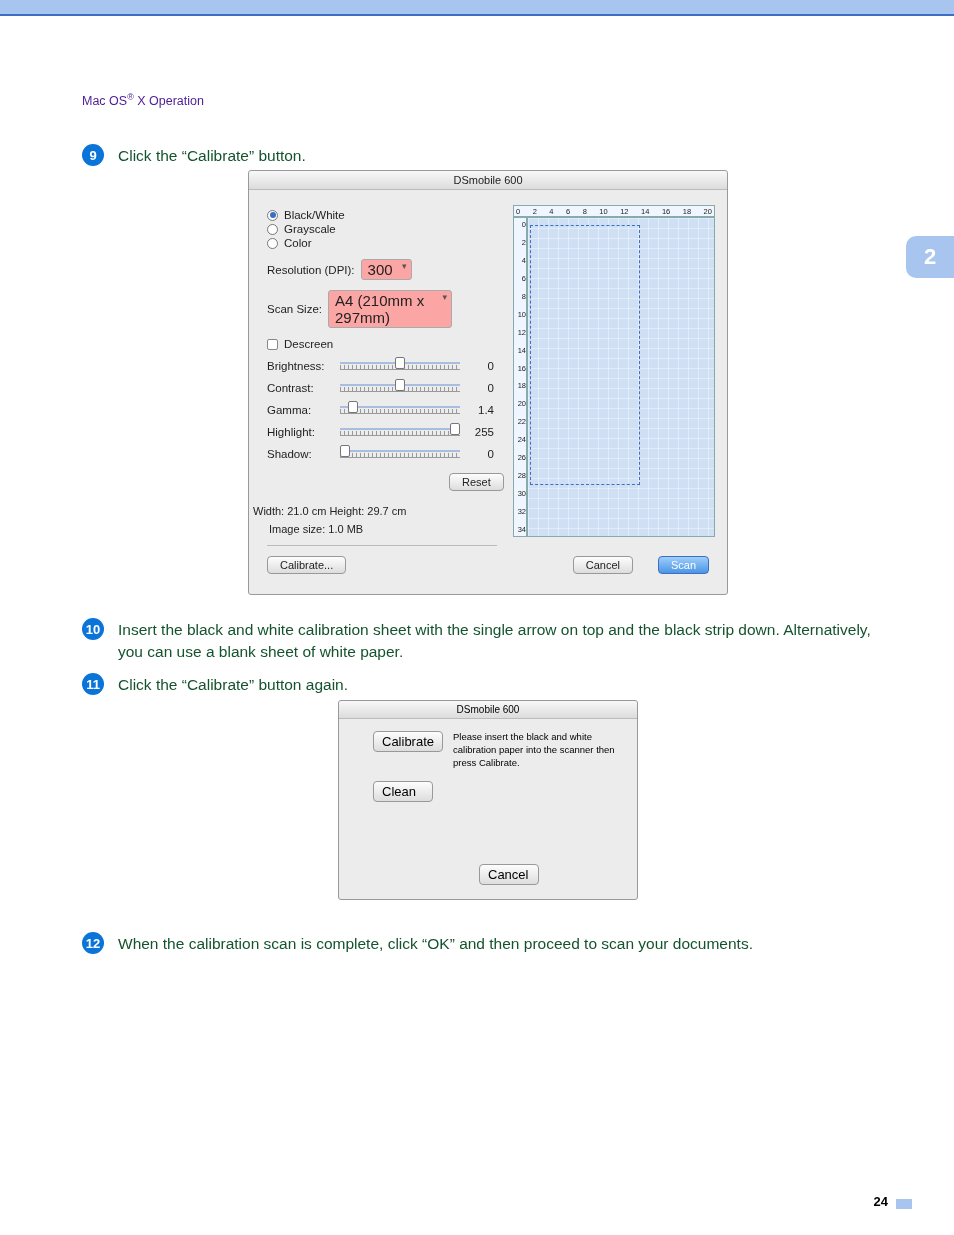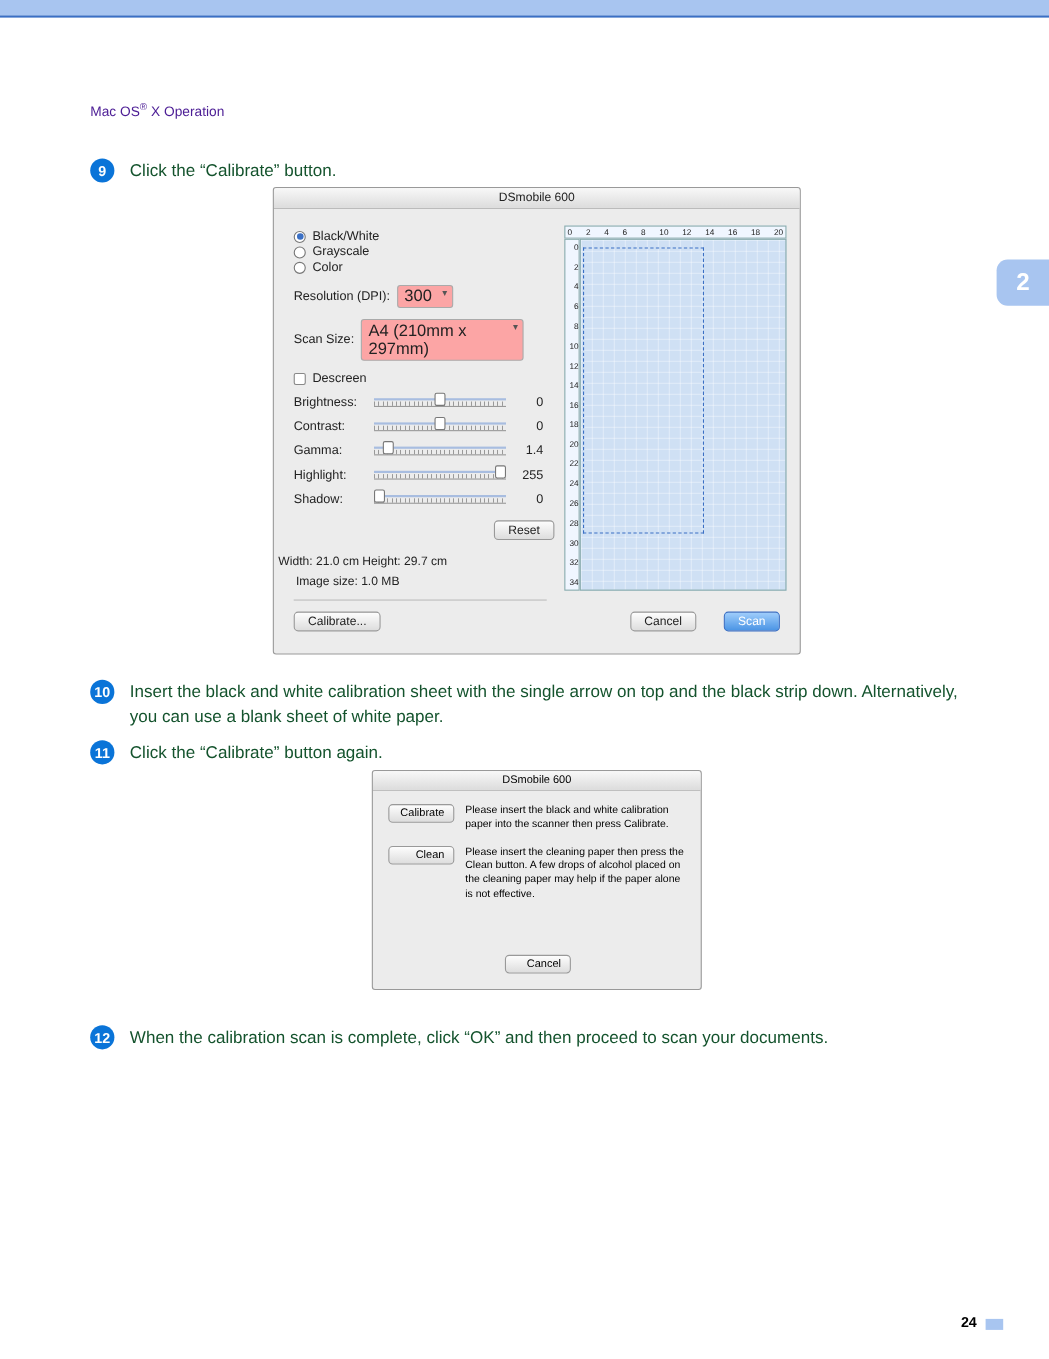--- a/index.html
+++ b/index.html
@@ -128,21 +128,21 @@
   .shot2 {
     position: absolute;
     top: 700px; left: 338px;
     width: 300px; height: 200px;
     background:#ececec;
     border:1px solid #999; border-radius:3px;
     font-size:10px;
   }
   .shot2-title { text-align:center; font-size:10px; padding:3px 0; background:linear-gradient(#f8f8f8,#dcdcdc); border-bottom:1px solid #bbb; border-radius:3px 3px 0 0;}
   .shot2-row { display:flex; gap:10px; padding:12px 14px 0 14px; align-items:flex-start; }
-  .shot2 .mac-btn { padding:2px 8px; min-width:60px; text-align:right; font-size:10px; }
+  .shot2 .mac-btn { padding:2px 8px; min-width:60px; text-align:left; font-size:13px;margin-left:20px; }
   .shot2-text { font-size:9.5px; line-height:1.35; flex:1; }
   .shot2-cancel { position:absolute; bottom:14px; left:120px; }
 
   .page-num {
     position:absolute;
     bottom: 26px; right: 66px;
     font-size: 13px; font-weight:bold;
   }
   .page-mark {
     position:absolute;
@@ -184,21 +184,21 @@
       <div class="radio"></div>
       <span>Color</span>
     </div>
 
     <div class="field-row">
       <span>Resolution (DPI):</span>
       <div class="select">300</div>
     </div>
     <div class="field-row">
       <span>Scan Size:</span>
-      <div class="select" style="width:148px">A4 (210mm x 297mm)</div>
+      <div class="select" style="width:124px">A4 (210mm x 297mm)</div>
     </div>
 
     <div class="field-row">
       <div class="chk"></div>
       <span>Descreen</span>
     </div>
 
     <div class="slider-row">
       <span class="slider-label">Brightness:</span>
       <div>
@@ -312,21 +312,20 @@
 </div>
 
 <div class="shot2">
   <div class="shot2-title">DSmobile 600</div>
   <div class="shot2-row">
     <div class="mac-btn">Calibrate</div>
     <div class="shot2-text">Please insert the black and white calibration paper into the scanner then press Calibrate.</div>
   </div>
   <div class="shot2-row">
     <div class="mac-btn">Clean</div>
-    <div class="shot2-text">Please insert the cleaning paper then press the Clean button. A few drops of alcohol placed on the cleaning paper may help if the paper alone is not effective.</div>
   </div>
   <div class="mac-btn shot2-cancel">Cancel</div>
 </div>
 
 <div class="step-row step-12">
   <div class="bullet">12</div>
   <div class="step-text">When the calibration scan is complete, click “OK” and then proceed to scan your documents.</div>
 </div>
 
 <div class="page-num">24</div>

